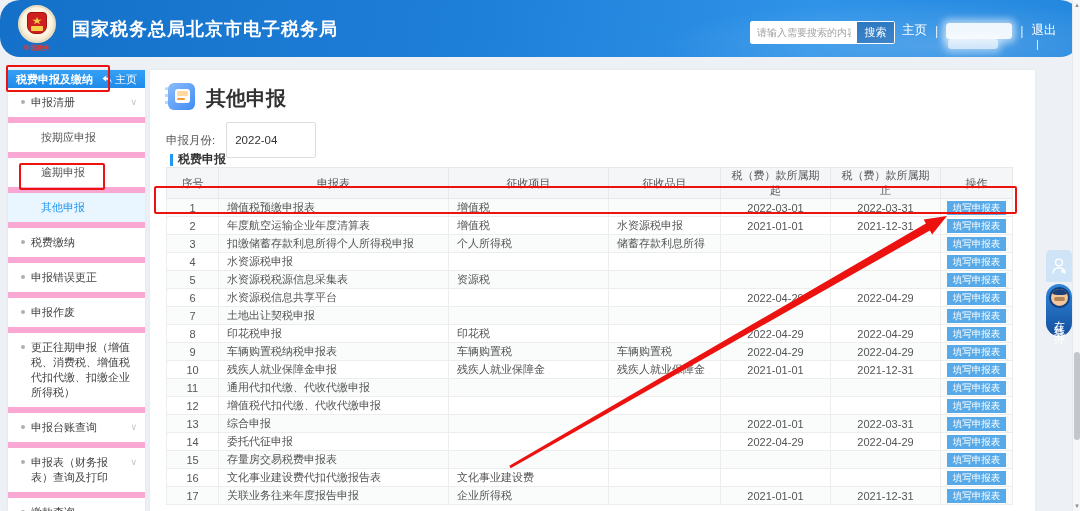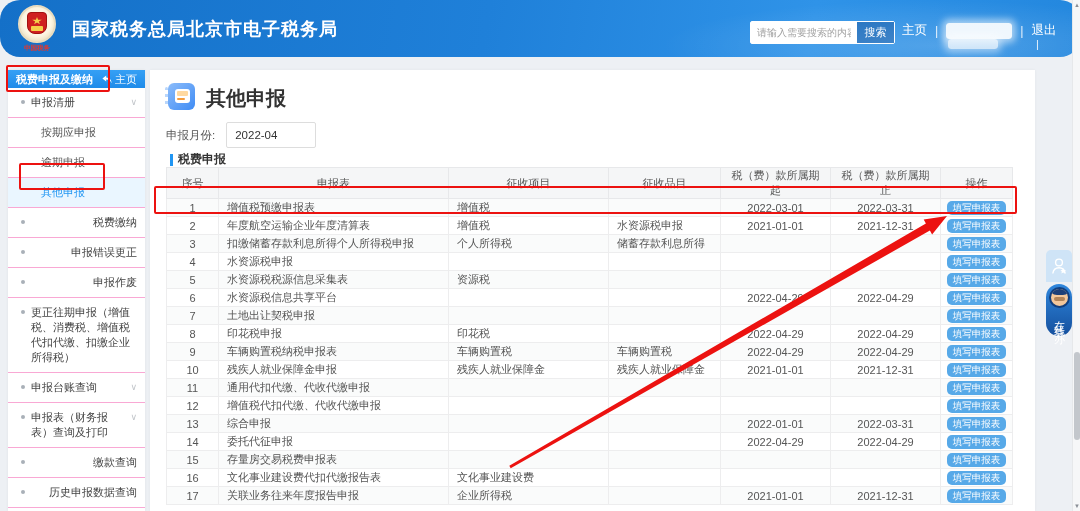--- a/index.html
+++ b/index.html
@@ -42,56 +42,56 @@
 
   
   .sidebar { position:absolute; left:8px; top:70px; width:137px; height:441px; background:#fff; overflow:hidden;
     box-shadow:0 0 3px rgba(0,0,0,.06); }
   .side-head { display:flex; align-items:center; justify-content:space-between; height:18px;
     background:linear-gradient(180deg,#35a0f5,#1f8be9); color:#fff; font-size:11px; padding:0 8px; }
   .side-head-title { font-weight:bold; }
   .side-home { display:flex; align-items:center; gap:3px; cursor:pointer; }
   .back-icon svg { display:block; }
   .s-item { position:relative; display:flex; align-items:flex-start; padding:7px 8px 7px 13px;
-    border-bottom:1px solid #f9a8d4; font-size:11px; color:#444; line-height:15px; cursor:pointer;justify-content:space-between; }
+    border-bottom:6px solid #f9a8d4; font-size:11px; color:#444; line-height:15px; cursor:pointer; }
   .bullet { display:none; width:4px; height:4px; border-radius:50%; background:#a9b0b8; margin:5px 6px 0 0; flex:none; }
   .has-bullet .bullet { display:block; }
   .s-item.sub { padding-left:33px; color:#555; }
   .s-item.selected { color:#2196f3; background:#eaf6ff; }
   .chev { display:none; margin-left:auto; color:#c0c4c9; font-size:9px; line-height:15px; padding-left:4px; flex:none; }
   .chev-on .chev { display:block; }
 
   
   .card { position:absolute; left:150px; top:70px; width:885px; height:441px; background:#fff;
     box-shadow:0 0 3px rgba(0,0,0,.05); }
   .title-icon { position:absolute; left:18px; top:13px; width:27px; height:27px; border-radius:6px;
     background:linear-gradient(135deg,#8cbcfa,#3f8cf5); }
   .title-icon::before { content:""; position:absolute; left:-3px; top:4px; width:3px; height:19px;
     background:repeating-linear-gradient(180deg,#b9d6fb 0 3px,transparent 3px 7px); border-radius:2px; }
   .title-icon .inner { position:absolute; left:7px; top:6px; width:15px; height:14px; background:#fff; border-radius:3px; }
   .title-icon .inner::before { content:""; position:absolute; left:2px; top:2px; width:11px; height:5px; background:#ffd9a0; border-radius:1px; }
   .title-icon .inner::after { content:""; position:absolute; left:2px; bottom:3px; width:8px; height:2.5px; background:#f49b3c; border-radius:1px; }
   .page-title { position:absolute; left:56px; top:15px; font-size:20px; font-weight:bold; color:#333; }
 
   .month-row { position:absolute; left:16px; top:52px; display:flex; align-items:center; font-size:11.5px; color:#555; }
-  .month-input { margin-left:11px; width:90px; height:26px; border:1px solid #ddd; border-radius:2px;
+  .month-input { margin-left:11px; width:90px; height:36px; border:1px solid #ddd; border-radius:2px;
     font-size:11.5px; color:#333; padding:0 8px; outline:none; }
 
   .section-head { position:absolute; left:20px; top:81px; display:flex; align-items:center; }
   .section-bar { width:3px; height:12px; background:#2196f3; margin-right:5px; }
   .section-title { font-size:12px; font-weight:bold; color:#333; }
 
   table.tbl { position:absolute; left:16px; top:97px; width:846px; border-collapse:collapse; table-layout:fixed;
     font-size:11px; color:#555; }
   .tbl th { height:21px; background:#f5f6f7; border:1px solid #e7e8ea; font-weight:normal; color:#555; text-align:center; padding:0 6px; }
   .tbl td { height:18px; border:1px solid #ededee; padding:0 8px; white-space:nowrap; overflow:hidden; }
   .tbl tbody tr:nth-child(odd) { background:#fafbfb; }
   .tbl td.c { text-align:center; padding:0 2px; }
   .fill-btn { display:inline-block; background:#57a9e8; color:#fff; font-size:9.5px; line-height:14px;
-    padding:0 6px; border:none; border-radius:5px; cursor:pointer; }
+    padding:0 6px; border:none; border-radius:0; cursor:pointer; }
 
   
   .float-widget { position:absolute; left:1046px; top:250px; width:26px; }
   .fw-top { width:26px; height:32px; background:#cfe4f7; border-radius:5px 5px 0 0;
     display:flex; align-items:center; justify-content:center; cursor:pointer; }
   .fw-pill { width:26px; margin-top:2px; padding:3px 0 8px; background:linear-gradient(180deg,#2f86dc,#15509e);
     border-radius:13px; text-align:center; cursor:pointer; }
   .fw-avatar { width:21px; height:21px; margin:0 auto 4px; border-radius:50%; background:#f3c79b; position:relative; overflow:hidden; border:2px solid #123f7e; }
   .fw-avatar::before { content:""; position:absolute; left:-2px; top:-3px; width:22px; height:9px; background:#1c3f78; border-radius:0 0 8px 8px; }
   .fw-avatar::after { content:""; position:absolute; left:3px; top:8px; width:11px; height:4px; background:#7a4a20; border-radius:2px; opacity:.55; }

